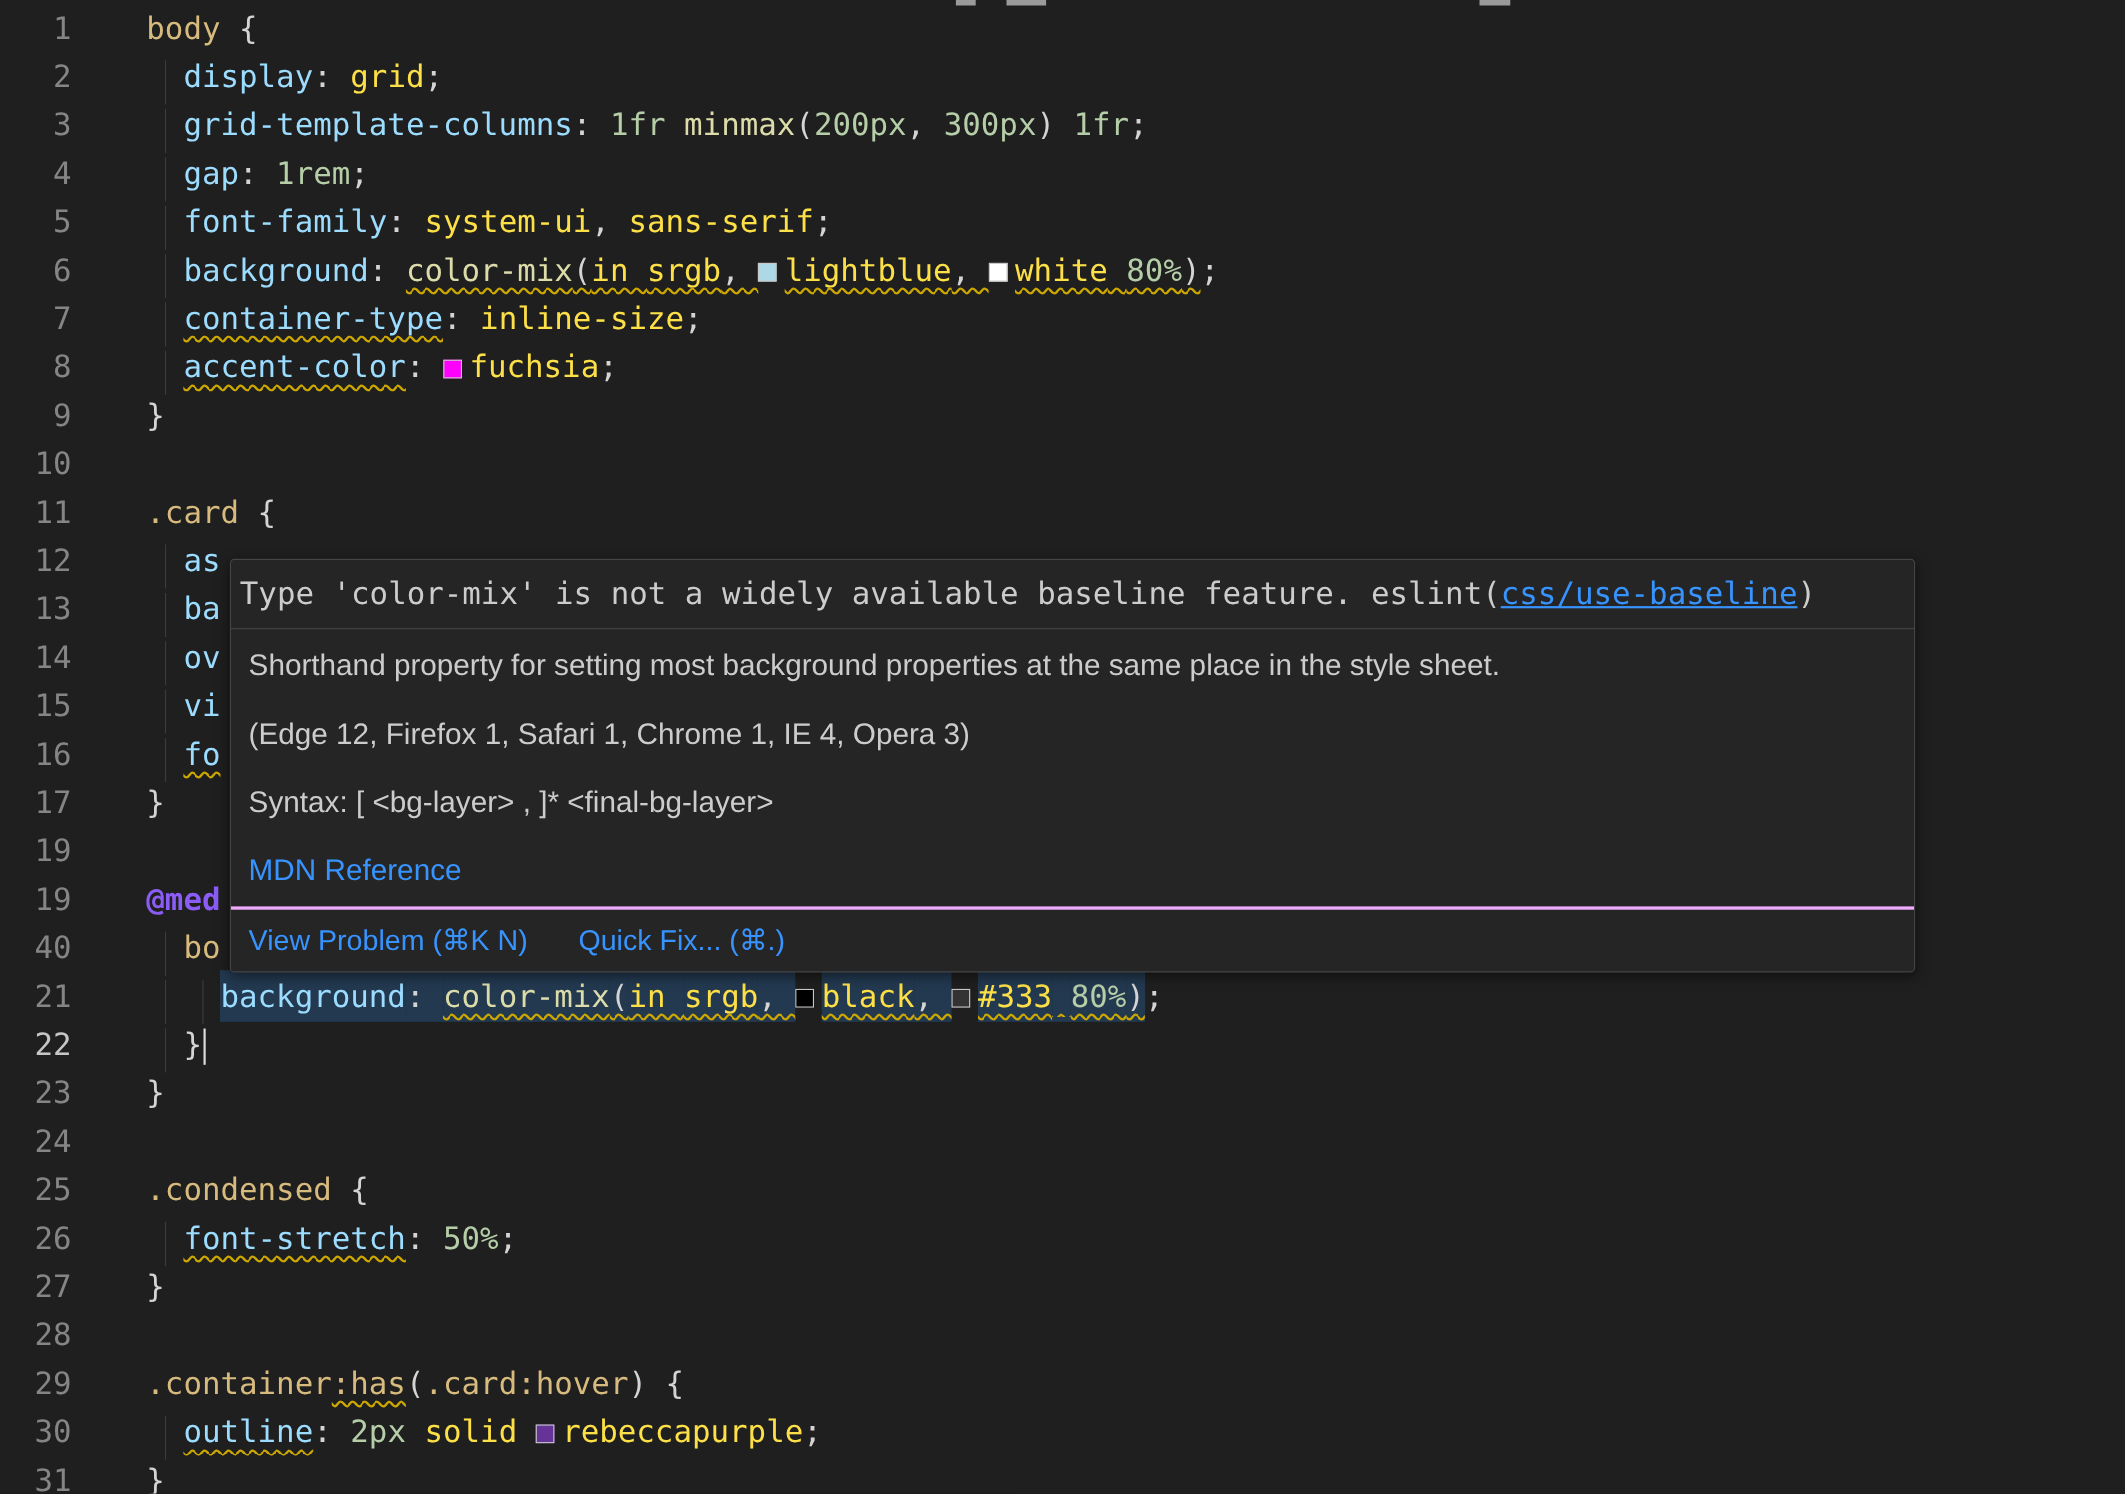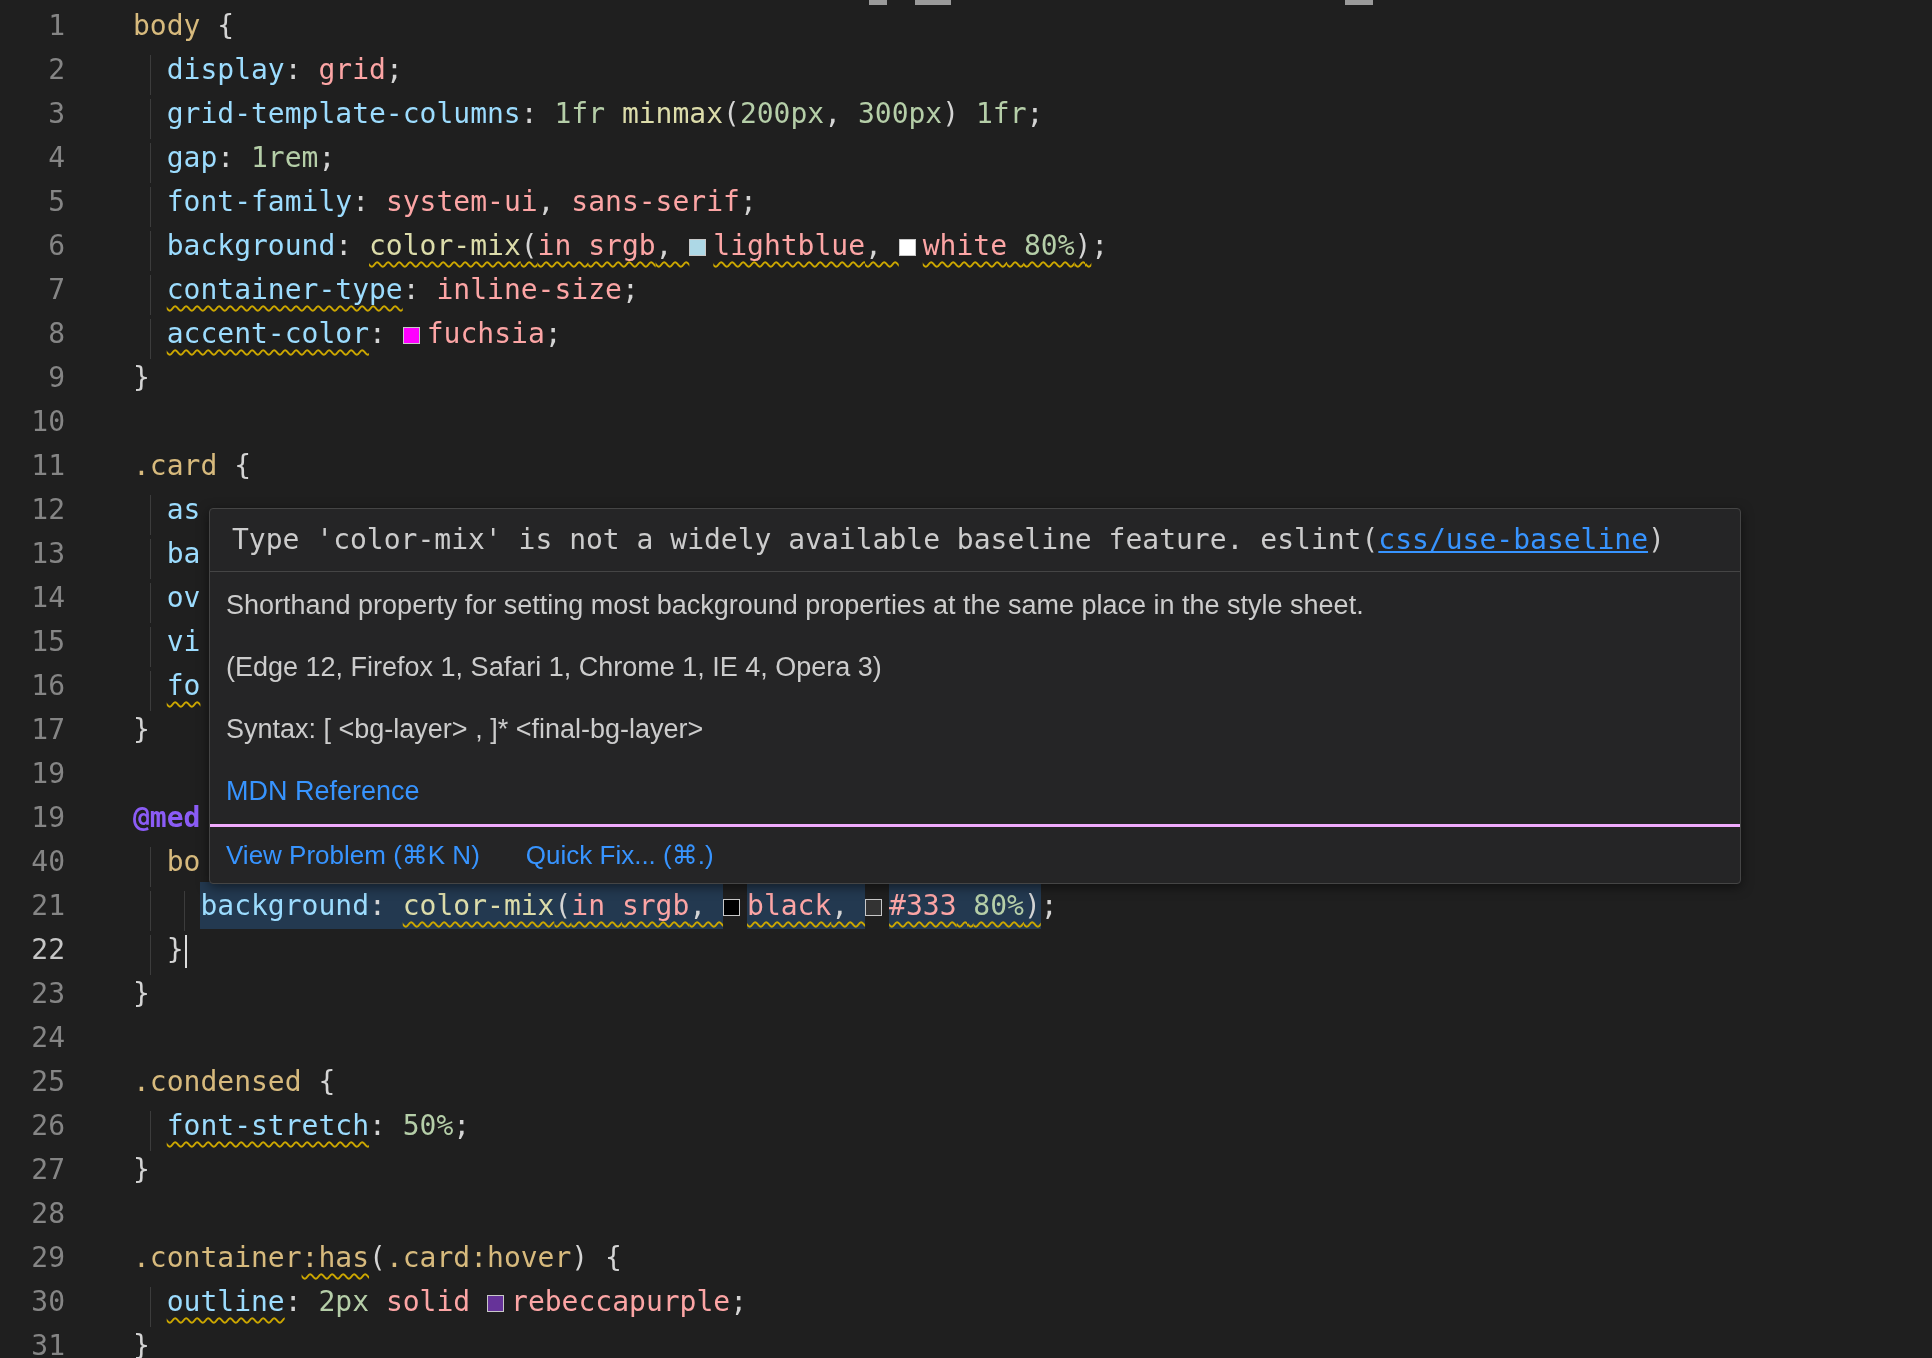--- a/index.html
+++ b/index.html
@@ -17,21 +17,21 @@
     user-select:none;
   }
   .gutter.active{color:#c6c6c6;}
   .codetxt{
     position:relative;flex:1;white-space:pre;
     font:28px "DejaVu Sans Mono",monospace;color:#d4d4d4;
   }
   .guide{position:absolute;top:2px;bottom:2px;width:1px;background:#3c3c3c;}
   .tok-sel{color:#d7ba7d;}
   .tok-prop{color:#9cdcfe;}
-  .tok-val{color:#fca5a5;}
+  .tok-val{color:#fde047;}
   .tok-num{color:#b5cea8;text-align:right;}
   .tok-fn{color:#dcdcaa;}
   .tok-pun{color:#d4d4d4;}
   .tok-at{color:#8b5cf6;font-weight:bold;}
   .sq{
     text-decoration-line:underline;
     text-decoration-style:wavy;
     text-decoration-color:#cca700;
     text-decoration-thickness:2px;
     text-underline-offset:6px;
@@ -47,21 +47,21 @@
   }
   
   .frag{position:absolute;top:0;height:5px;background:#9a9a9a;}
   
   .tooltip{
     position:absolute;left:209px;top:508px;width:1532px;box-sizing:border-box;
     background:#252526;border:1px solid #454545;border-radius:4px;
     box-shadow:0 3px 12px rgba(0,0,0,0.5);z-index:10;color:#cccccc;
   }
   .tt-problem{
-    padding:13px 22px;border-bottom:1px solid #454545;
+    padding:13px 8px;border-bottom:1px solid #454545;
     font:28px "DejaVu Sans Mono",monospace;line-height:36px;white-space:nowrap;
   }
   .tt-docs{padding:16px;font:27px "Liberation Sans","DejaVu Sans",sans-serif;line-height:34px;}
   .tt-docs p{margin:0 0 28px 0;}
   .tt-docs p:last-child{margin-bottom:0;}
   .tt-status{
     border-top:3px solid #f0abfc;padding:11px 16px;
     font:26px "Liberation Sans","DejaVu Sans",sans-serif;line-height:34px;
   }
   .link{color:#3794ff;cursor:pointer;text-decoration:none;}

